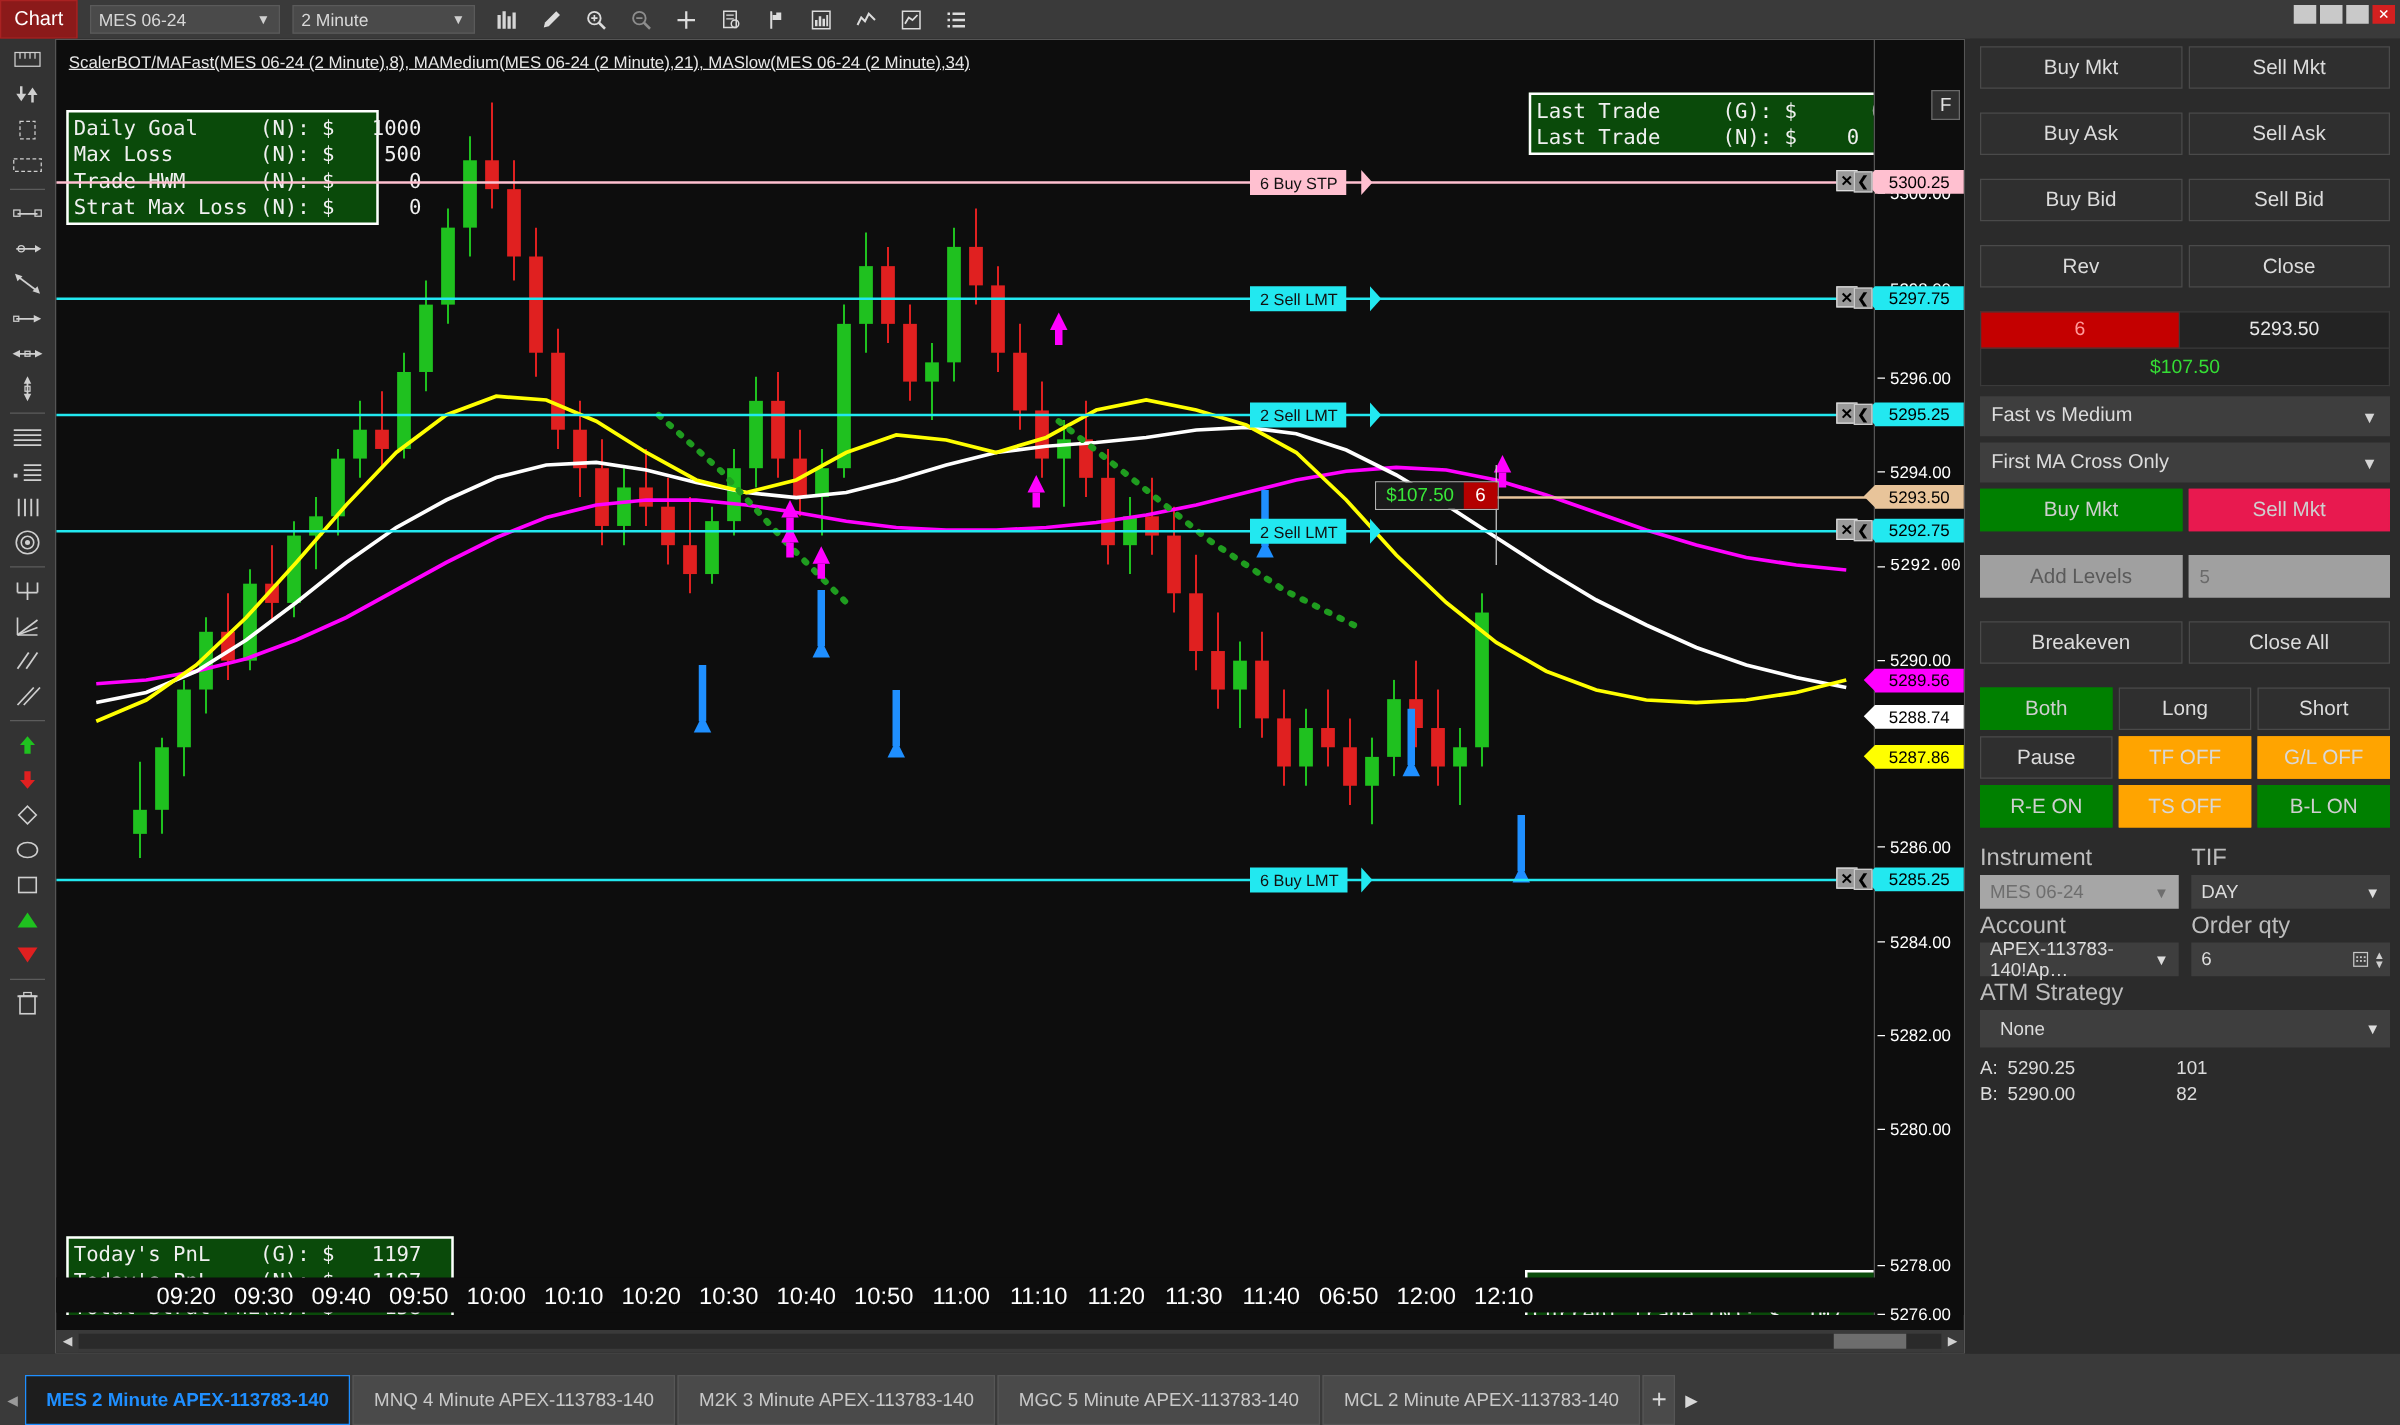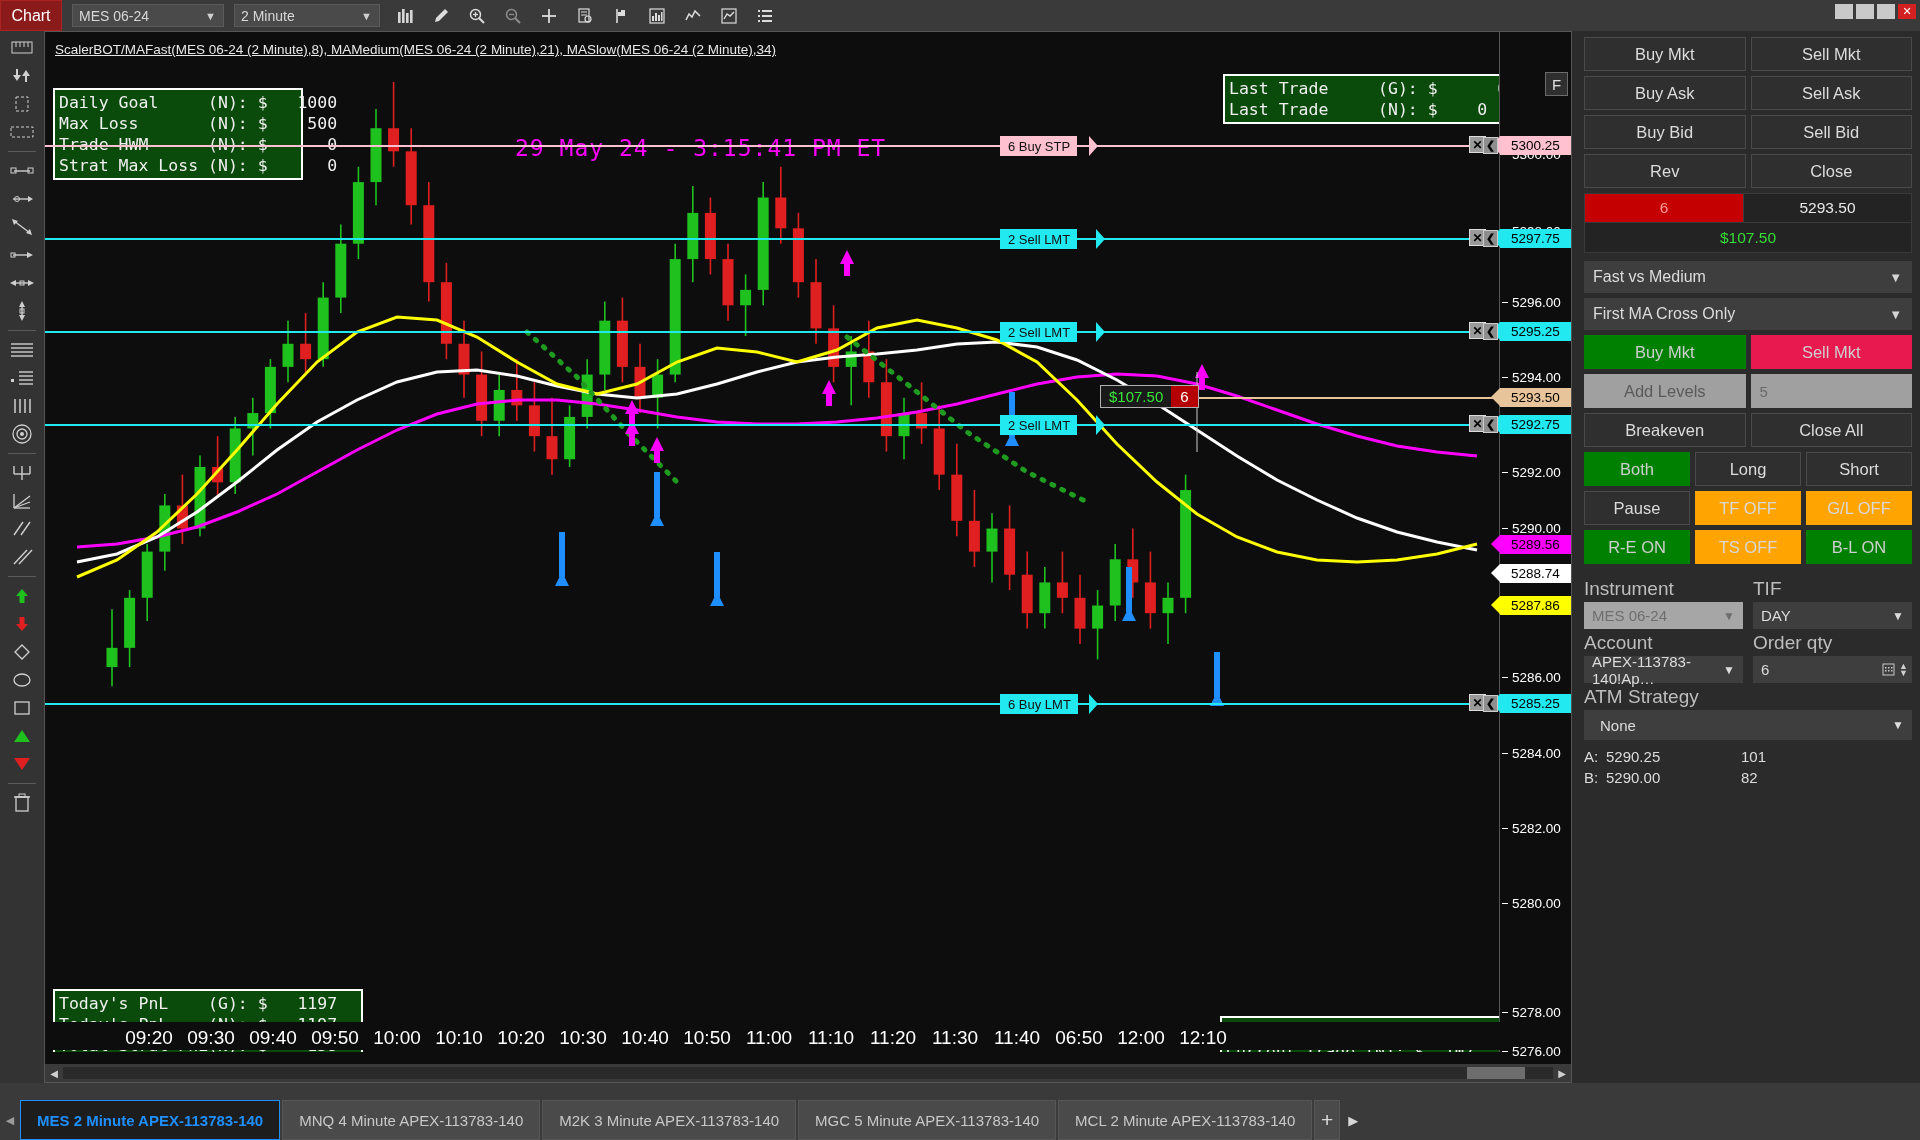--- a/index.html
+++ b/index.html
@@ -99,21 +99,21 @@
   .pnlbadge .q { background:#b40000; color:#ffffff; font-size:15px; padding:0 9px;
                  display:flex; align-items:center; }
 
   .fbtn { position:absolute; right:3px; top:40px; width:23px; height:24px;
           background:#2f2f2f; border:1px solid #6a6a6a; color:#e0e0e0; font-size:15px;
           display:flex; align-items:center; justify-content:center; }
 
   
   .rpanel { position:absolute; left:1576px; top:31px; width:344px; height:1052px;
             background:#2b2b2b; padding:6px 8px 0 8px; }
-  .grid2 { display:grid; grid-template-columns:1fr 1fr; gap:5px; margin-bottom:5px; }
+  .grid2 { display:grid; grid-template-columns:1fr 1fr; gap:5px; margin-bottom:19px; }
   .grid3 { display:grid; grid-template-columns:1fr 1fr 1fr; gap:5px; margin-bottom:5px; }
   .btn { height:34px; background:#2f2f2f; border:1px solid #4a4a4a; color:#dcdcdc;
          font-size:16.5px; display:flex; align-items:center; justify-content:center;
          cursor:pointer; }
   .btn.greenflat { background:#008000; border-color:#008000; color:#cfcfcf; }
   .btn.pink { background:#e8194f; border-color:#e8194f; color:#cfcfcf; }
   .btn.orange { background:#ffa400; border-color:#ffa400; color:#d8d8d8; }
   .btn.gray { background:#a0a0a0; border-color:#a0a0a0; color:#5a5a5a; }
   .btn.grayin { background:#a0a0a0; border-color:#a0a0a0; color:#6a6a6a;
                 justify-content:flex-start; padding-left:8px; font-size:15px; }
@@ -656,21 +656,20 @@
       <div class="infobox" id="lasttrade-box" style="left:1178px; top:42px; width:320px;">Last Trade     (G): $      0
 Last Trade     (N): $    0 .</div>
 
       <div class="infobox" id="pnl-box" style="left:8px; top:957px; width:310px;">Today's PnL    (G): $   1197
 Today's PnL    (N): $   1197
 Total Strat PnL(N): $    158</div>
 
       <div class="infobox" id="curtrade-box" style="left:1175px; top:984px; width:320px;">Current Trade (G): $    107
 Current Trade (N): $  107 .</div>
 
-      <div class="clocktxt" style="left:470px; top:103px;">29 May 24 - 3:15:41 PM ET</div>
 
       <div id="order-lines">
           <div class="oline" style="left: 0px; top: 113px; width: 1455px; background: rgb(255, 192, 208);"></div>
           <div class="olabel" style="left: 955px; top: 104px; background: rgb(255, 192, 208);">6  Buy STP</div>
           <div style="position: absolute; left: 1044px; top: 104px; width: 0px; height: 0px; border-top: 10px solid transparent; border-bottom: 10px solid transparent; border-left: 9px solid rgb(255, 192, 208);"></div>
           <div class="ox" style="left: 1424px; top: 104px;">✕</div>
           <div class="oline" style="left: 0px; top: 206px; width: 1455px; background: rgb(34, 232, 240);"></div>
           <div class="olabel" style="left: 955px; top: 197px; background: rgb(34, 232, 240);">2  Sell LMT</div>
           <div style="position: absolute; left: 1051.3px; top: 197px; width: 0px; height: 0px; border-top: 10px solid transparent; border-bottom: 10px solid transparent; border-left: 9px solid rgb(34, 232, 240);"></div>
           <div class="ox" style="left: 1424px; top: 197px;">✕</div>
@@ -697,21 +696,21 @@
 
       <div class="copyright">© 2024 NinjaTrader, LLC</div>
     </div>
 
     <div class="priceaxis">
       <div id="price-ticks">
           <div class="ptick" style="top: 114px;">5300.00</div>
           <div class="ptick" style="top: 191px;">5298.00</div>
           <div class="ptick" style="top: 262px;">5296.00</div>
           <div class="ptick" style="top: 337px;">5294.00</div>
-          <div class="ptick" style="top: 432px;">5292.00</div>
+          <div class="ptick" style="top: 413px; font-family: Liberation Mono, monospace;">5292.00</div>
           <div class="ptick" style="top: 488px;">5290.00</div>
           <div class="ptick" style="top: 564px;">5288.00</div>
           <div class="ptick" style="top: 637px;">5286.00</div>
           <div class="ptick" style="top: 713px;">5284.00</div>
           <div class="ptick" style="top: 788px;">5282.00</div>
           <div class="ptick" style="top: 863px;">5280.00</div>
           <div class="ptick" style="top: 936px; margin-top: 36px;">5278.00</div>
           <div class="ptick" style="top: 1011px;">5276.00</div>
         </div>
       <div id="price-tags">

